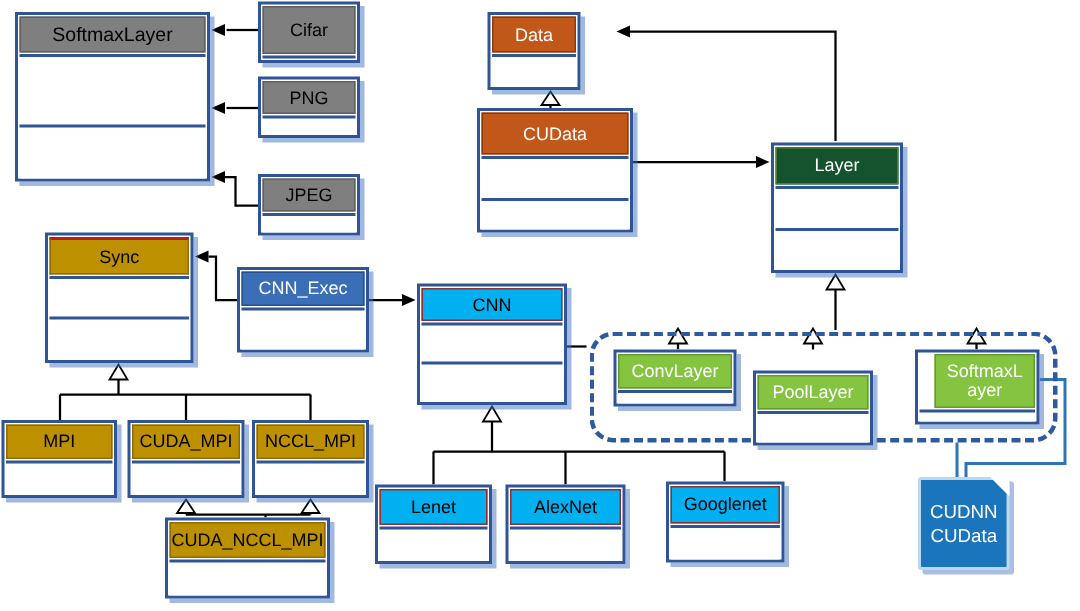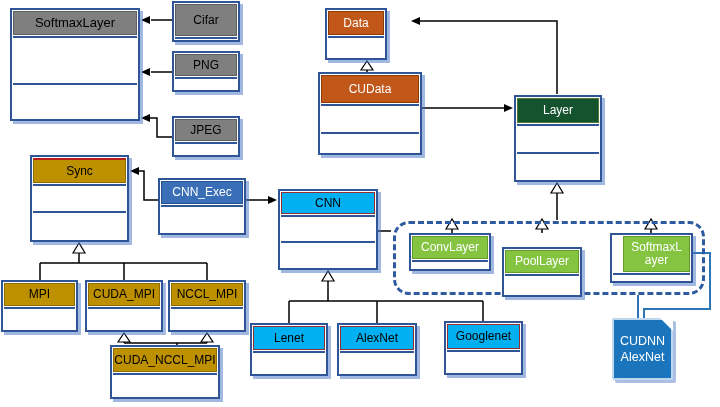--- a/index.html
+++ b/index.html
@@ -184,16 +184,16 @@
     <div class="cp grow"></div>
   </div>
 
   <div class="cls" style="left:444px;top:321px;width:79px;height:54px">
     <div class="hd h-cyan" style="height:25px">Googlenet</div>
     <div class="cp grow"></div>
   </div>
 
   <div class="cudnn">
     <div class="fold"></div>
-    <div>CUDNN AlexNet</div>
+    <div>CUDNN CUData</div>
   </div>
 
 </div>
 
 </body></html>

